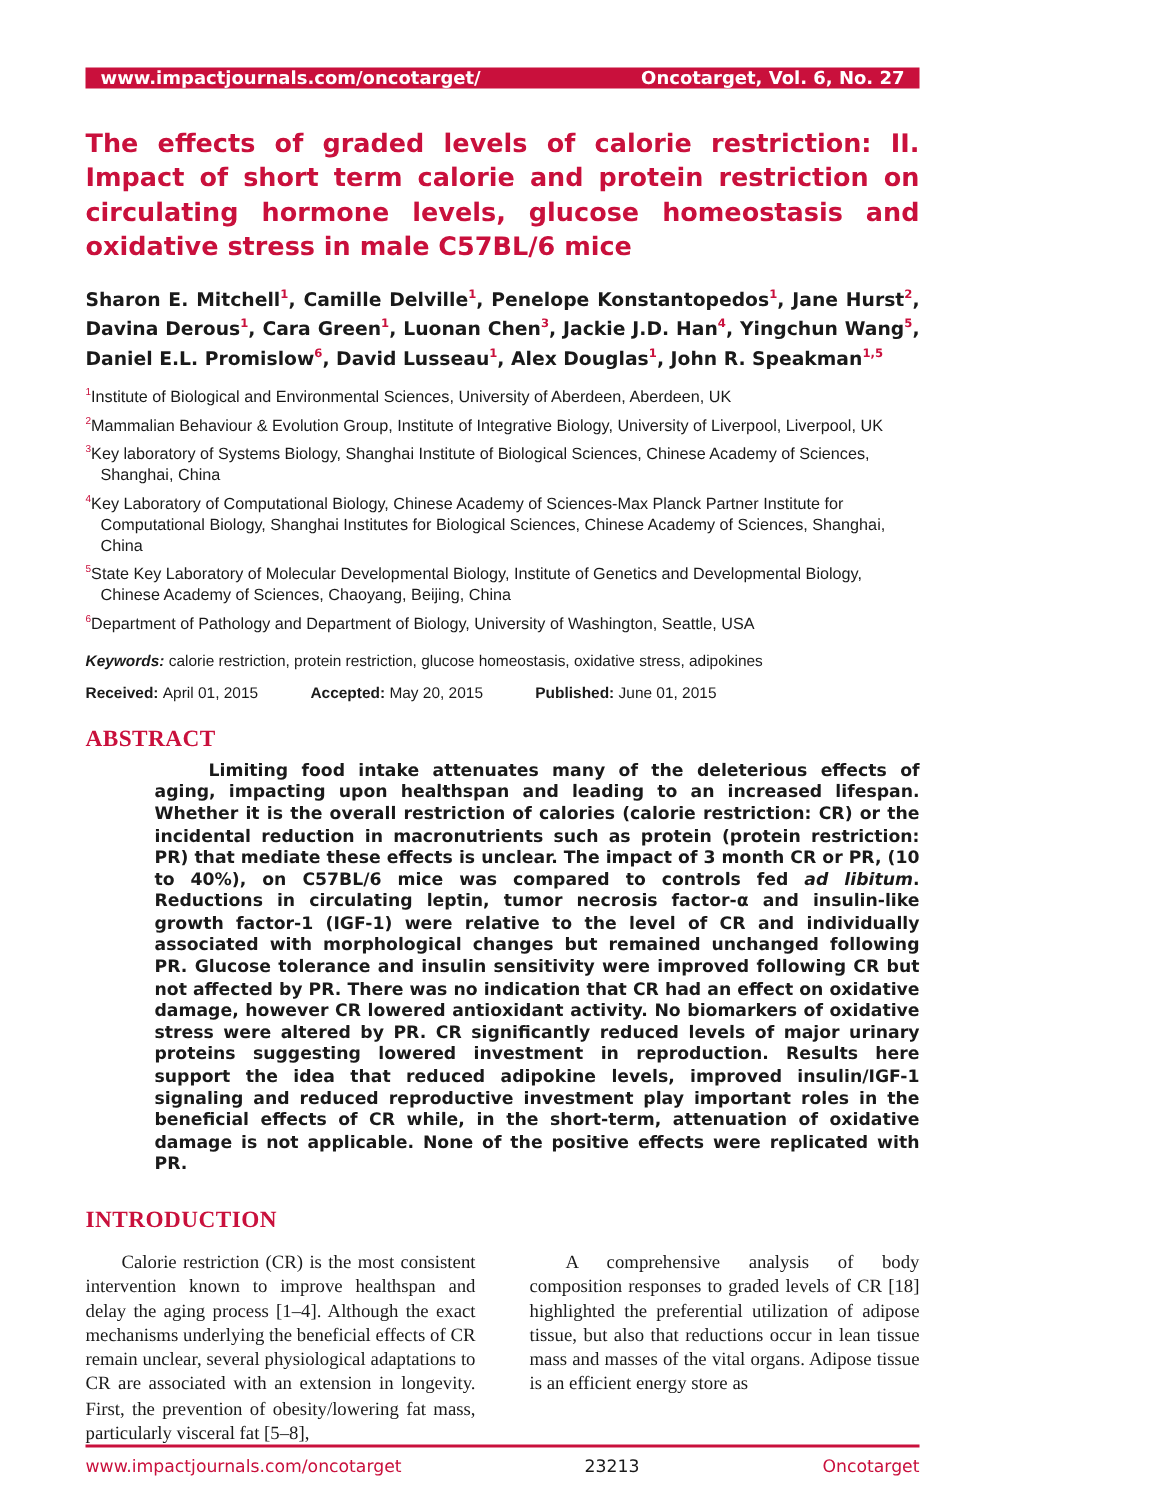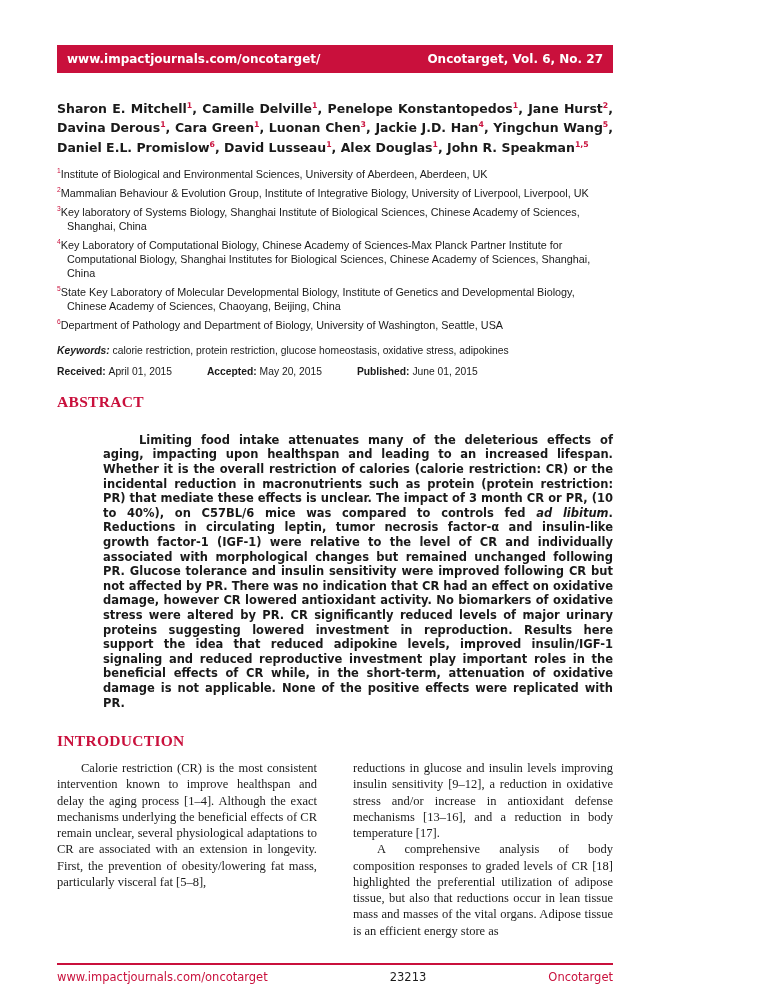--- a/index.html
+++ b/index.html
@@ -78,21 +78,21 @@
     margin-bottom: 16px;
   }
   .date-item { display: inline-block; margin-right: 32px; }
   .date-label { font-weight: bold; }
   .sect-head {
     font-family: "Liberation Serif", serif;
     color: var(--accent, #c9103c);
     font-size: 15.5px;
     font-weight: bold;
     letter-spacing: 0.3px;
-    margin-bottom: 22px;
+    margin-bottom: 4px;
   }
   .abstract {
     margin-left: 46px;
     font-size: 11.5px;
     font-weight: bold;
     line-height: 1.27;
     text-align: justify;
     text-indent: 36px;
     margin-bottom: 22px;
   }
@@ -126,20 +126,21 @@
 </head>
 <body>
 
 <div class="page">
 
   <header class="bar">
     <span>www.impactjournals.com/oncotarget/</span>
     <span>Oncotarget, Vol. 6, No. 27</span>
   </header>
 
+  <h1 class="title">The effects of graded levels of calorie restriction: II. Impact of short term calorie and protein restriction on circulating hormone levels, glucose homeostasis and oxidative stress in male C57BL/6 mice</h1>
 
   <div class="authors">
     
   
       <span><span>Sharon E. Mitchell</span><sup class="sup accent">1</sup><span>, </span></span>
     
       <span><span>Camille Delville</span><sup class="sup accent">1</sup><span>, </span></span>
     
       <span><span>Penelope Konstantopedos</span><sup class="sup accent">1</sup><span>, </span></span>
     
@@ -195,21 +196,20 @@
     <p class="abstract"><span>Limiting food intake attenuates many of the deleterious effects of aging, impacting upon healthspan and leading to an increased lifespan. Whether it is the overall restriction of calories (calorie restriction: CR) or the incidental reduction in macronutrients such as protein (protein restriction: PR) that mediate these effects is unclear. The impact of 3 month CR or PR, (10 to 40%), on C57BL/6 mice was compared to controls fed </span><em>ad libitum</em><span>. Reductions in circulating leptin, tumor necrosis factor-α and insulin-like growth factor-1 (IGF-1) were relative to the level of CR and individually associated with morphological changes but remained unchanged following PR. Glucose tolerance and insulin sensitivity were improved following CR but not affected by PR. There was no indication that CR had an effect on oxidative damage, however CR lowered antioxidant activity. No biomarkers of oxidative stress were altered by PR. CR significantly reduced levels of major urinary proteins suggesting lowered investment in reproduction. Results here support the idea that reduced adipokine levels, improved insulin/IGF-1 signaling and reduced reproductive investment play important roles in the beneficial effects of CR while, in the short-term, attenuation of oxidative damage is not applicable. None of the positive effects were replicated with PR.</span></p>
   </section>
 
   <section>
     <h2 class="sect-head intro-head">INTRODUCTION</h2>
     <div class="cols">
       <div class="col">
         <p class="body-p indent">Calorie restriction (CR) is the most consistent intervention known to improve healthspan and delay the aging process [1–4]. Although the exact mechanisms underlying the beneficial effects of CR remain unclear, several physiological adaptations to CR are associated with an extension in longevity. First, the prevention of obesity/lowering fat mass, particularly visceral fat [5–8],</p>
       </div>
       <div class="col">
-        <p class="body-p">reductions in glucose and insulin levels improving insulin sensitivity [9–12], a reduction in oxidative stress and/or increase in antioxidant defense mechanisms [13–16], and a reduction in body temperature [17].</p>
         <p class="body-p indent">A comprehensive analysis of body composition responses to graded levels of CR [18] highlighted the preferential utilization of adipose tissue, but also that reductions occur in lean tissue mass and masses of the vital organs. Adipose tissue is an efficient energy store as</p>
       </div>
     </div>
   </section>
 
   <footer class="footer">
     <div class="footer-rule"></div>
     <div class="footer-row">
       <span class="accent">www.impactjournals.com/oncotarget</span>
       <span class="mid">23213</span>

